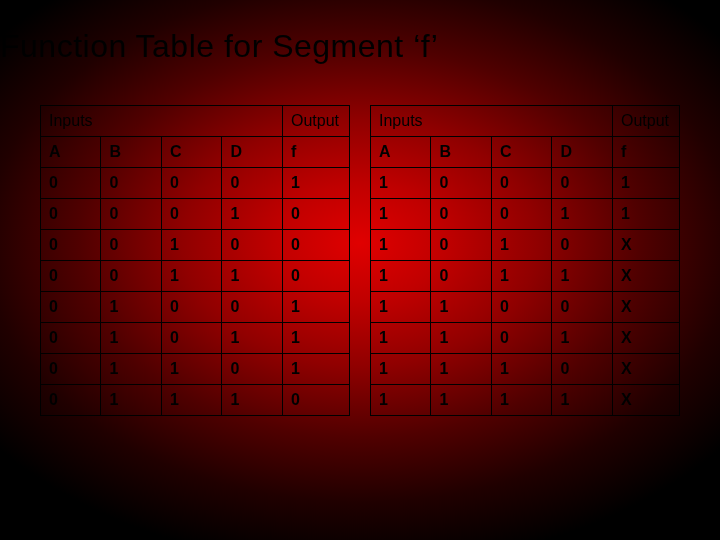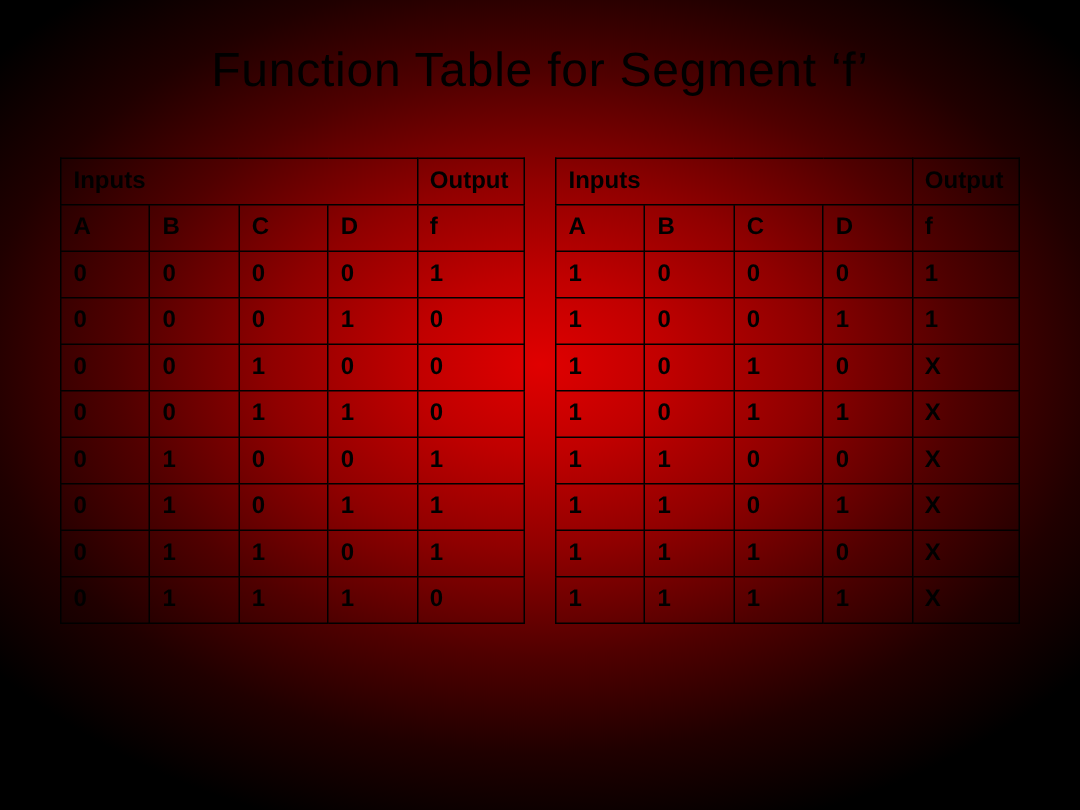--- a/index.html
+++ b/index.html
@@ -8,21 +8,20 @@
     width: 720px;
     height: 540px;
     overflow: hidden;
     font-family: Arial, Helvetica, sans-serif;
   }
   body {
     background: radial-gradient(ellipse 65% 60% at 50% 45%, #e00000 0%, #c00000 18%, #900000 38%, #500000 60%, #200000 80%, #000000 100%);
     color: #000;
   }
   .title {
-    text-align: center;
     font-size: 32px;
     padding-top: 28px;
     padding-bottom: 40px;
     color: #000;
     letter-spacing: 0.5px;
   }
   .tables {
     display: flex;
     justify-content: center;
     gap: 20px;
@@ -38,21 +37,21 @@
     border: 1px solid #000;
     padding: 6px 10px 6px 8px;
     text-align: left;
     vertical-align: middle;
     height: 18px;
     width: 42px;
     box-sizing: content-box;
     font-weight: bold;
   }
   .group-header td {
-    font-weight: bold;
+    font-weight: normal;
   }
   .inputs-span {
     
   }
 </style>
 </head>
 <body>
 
 <div class="title">Function Table for Segment ‘f’</div>
 

